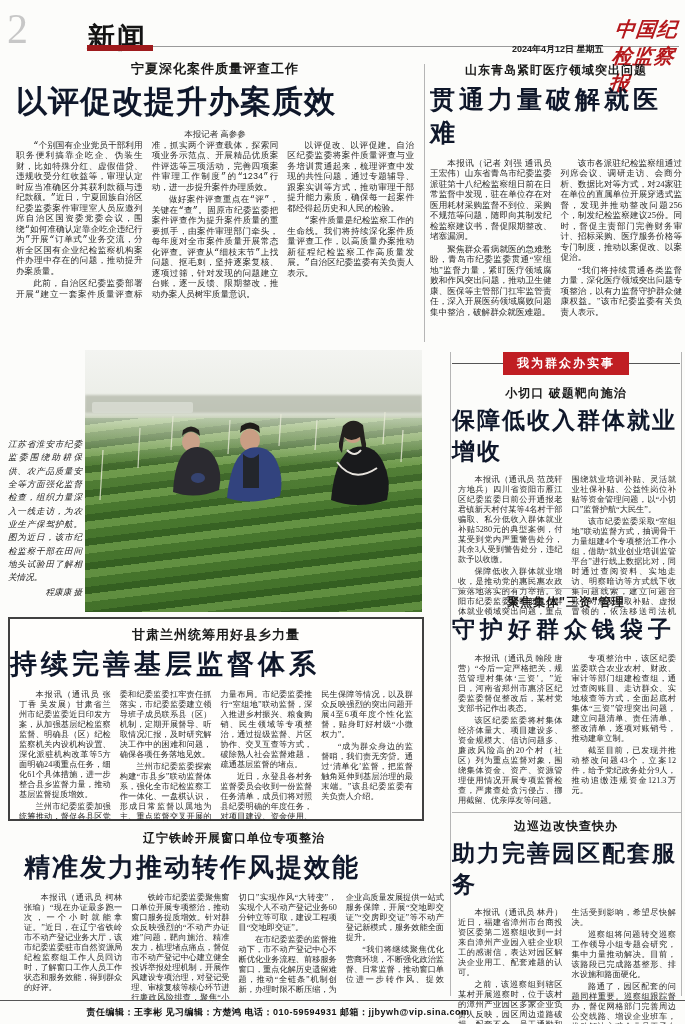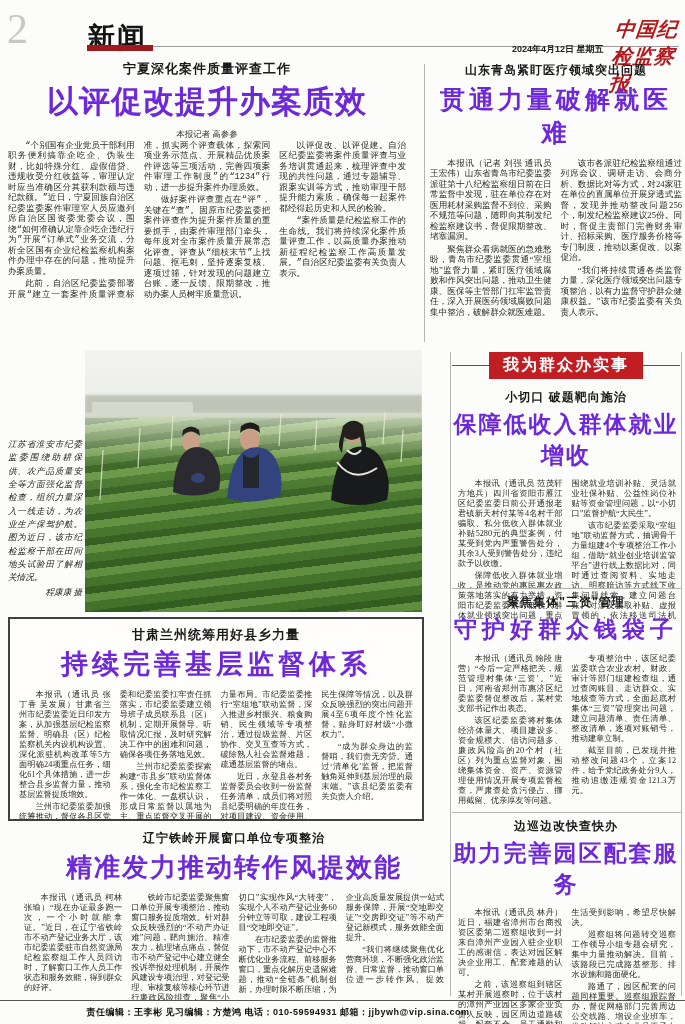--- a/index.html
+++ b/index.html
@@ -11,37 +11,37 @@
   .section-title{font-size:28px;font-weight:900;font-family:"Liberation Sans","DejaVu Sans",sans-serif;letter-spacing:2px;color:#141414;margin-top:7px;}
   .hdr-rule{height:1px;background:#9a9a9a;}
   .hdr-redbar{height:6px;background:#9e1a1c;}
   .hdr-date{font-size:9px;font-family:"Liberation Sans",sans-serif;color:#222;font-weight:bold;margin-top:19px;}
   .masthead{font-size:20px;font-weight:900;color:#b5191d;font-style:italic;
             font-family:"Liberation Serif",serif;letter-spacing:1px;transform:skewX(-6deg);}
   
   .kicker{font-size:13px;font-weight:bold;font-family:"Liberation Sans","DejaVu Sans",sans-serif;
           text-align:center;color:#1a1a1a;letter-spacing:1px;}
   .kicker.small{font-size:12px;}
-  .headline{font-weight:900;text-align:center;color:#6d28d9;font-family:"Liberation Serif",serif;}
+  .headline{font-weight:900;text-align:left;color:#0f172a;font-family:"Liberation Serif",serif;}
   .h-xl{font-size:31px;letter-spacing:1px;}
   .h-lg{font-size:25px;letter-spacing:4px;}
   .h-md{font-size:23px;letter-spacing:2px;}
   .byline{font-size:8.5px;text-align:center;color:#333;}
   .body-text{font-size:8.6px;line-height:1.22;text-align:justify;color:#2a2a2a;overflow:hidden;}
   .body-text p{margin:0 0 2px 0;text-indent:2em;}
   .cols2{column-count:2;column-gap:9px;}
   .cols3{column-count:3;column-gap:9px;}
   .cols4{column-count:4;column-gap:9px;}
   .vrule{width:1px;background:#b5b5b5;}
   .hrule{height:1px;background:#b5b5b5;}
   
   .badge-row{display:flex;align-items:center;}
   .badge-row .line{flex:1;height:1px;background:#555;}
   .badge{background:#c01e23;color:#fff;font-family:"Liberation Sans",sans-serif;
-         font-weight:bold;font-size:16px;padding:3px 14px;letter-spacing:2px;}
+         font-weight:bold;font-size:12px;padding:3px 14px;letter-spacing:2px;}
   
   .redbox{border:2px solid #404040;background:#fffefc;}
   
   .photo{overflow:hidden;background:linear-gradient(#f3f4f1 0%,#eceee8 18%,#dfe3d8 24%,#9fb183 30%,#6f9350 40%,#55803a 60%,#4a7531 100%);}
   .treeline{position:absolute;left:0;right:0;top:17%;height:7%;background:#b7bcae;opacity:.8;filter:blur(1px);}
   .shed{position:absolute;left:2%;top:20%;width:30%;height:4%;background:#d8dcd2;opacity:.85;border-radius:2px;}
   .rows{position:absolute;left:0;right:0;top:26%;bottom:0;
         background:repeating-linear-gradient(173deg,rgba(32,74,18,.55) 0 7px,rgba(120,170,80,.45) 7px 15px,rgba(60,110,35,.5) 15px 24px);}
   .glare{position:absolute;left:0;right:0;top:26%;height:18%;background:linear-gradient(rgba(235,240,225,.5),rgba(235,240,225,0));}
   .caption{font-size:8.6px;font-style:italic;line-height:1.55;text-align:justify;color:#222;}
@@ -54,21 +54,21 @@
 
 <div class="page">
 
   <div class="abs pagenum" style="left:7px;top:8px;">2</div>
   <div class="abs section-title" style="left:87px;top:12px;">新闻</div>
   <div class="abs hdr-rule" style="left:87px;top:46px;width:592px;"></div>
   <div class="abs hdr-redbar" style="left:87px;top:45px;width:66px;"></div>
   <div class="abs hdr-date" style="left:512px;top:24px;">2024年4月12日  星期五</div>
   <div class="abs masthead" style="left:612px;top:16px;">中国纪检监察报</div>
 
-  <div class="abs" style="left:8px;top:60px;width:398px;">
+  <div class="abs" style="left:16px;top:60px;width:398px;">
     <div class="kicker">宁夏深化案件质量评查工作</div>
     <div class="headline h-xl" style="margin-top:3px;">以评促改提升办案质效</div>
     <div class="byline" style="margin-top:6px;">本报记者 高参参</div>
     <div class="body-text cols3" style="margin-top:0;height:216px;font-family:Liberation Mono, monospace;">
       <p>“个别国有企业党员干部利用职务便利搞靠企吃企、伪装生财，比如特殊分红、虚假借贷、违规收受分红收益等，审理认定时应当准确区分其获利款额与违纪款额。”近日，宁夏回族自治区纪委监委案件审理室人员应邀列席自治区国资委党委会议，围绕“如何准确认定靠企吃企违纪行为”开展“订单式”业务交流，分析全区国有企业纪检监察机构案件办理中存在的问题，推动提升办案质量。</p>
       <p>此前，自治区纪委监委部署开展“建立一套案件质量评查标准，抓实两个评查载体，探索同项业务示范点、开展精品优质案件评选等三项活动，完善四项案件审理工作制度”的“1234”行动，进一步提升案件办理质效。</p>
       <p>做好案件评查重点在“评”，关键在“查”。固原市纪委监委把案件评查作为提升案件质量的重要抓手，由案件审理部门牵头，每年度对全市案件质量开展常态化评查。评查从“细枝末节”上找问题、抠毛刺，坚持逐案复核、逐项过筛，针对发现的问题建立台账，逐一反馈、限期整改，推动办案人员树牢质量意识。</p>
       <p>以评促改、以评促建。自治区纪委监委将案件质量评查与业务培训贯通起来，梳理评查中发现的共性问题，通过专题辅导、跟案实训等方式，推动审理干部提升能力素质，确保每一起案件都经得起历史和人民的检验。</p>
       <p>“案件质量是纪检监察工作的生命线。我们将持续深化案件质量评查工作，以高质量办案推动新征程纪检监察工作高质量发展。”自治区纪委监委有关负责人表示。</p>
     </div>

